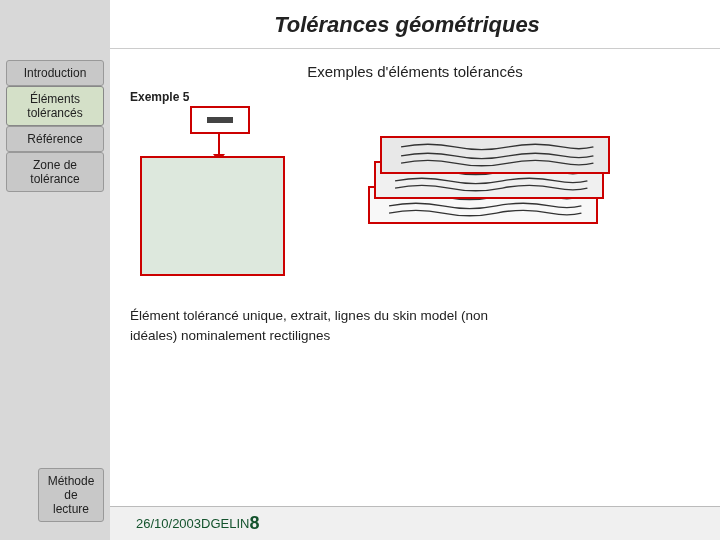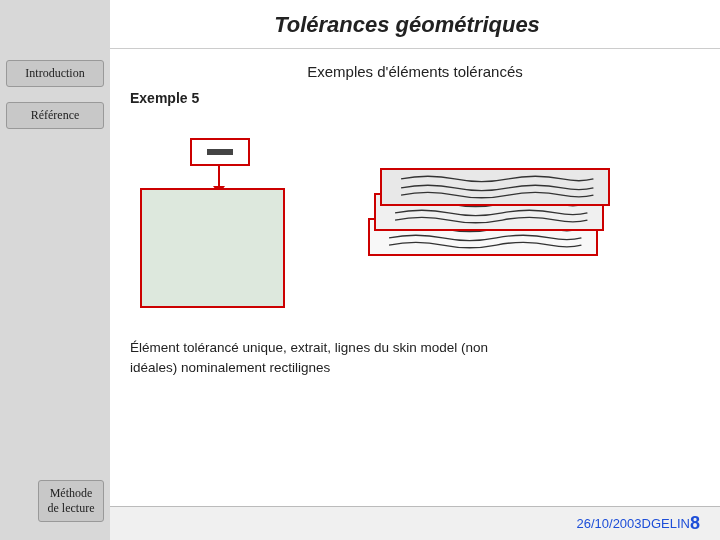--- a/index.html
+++ b/index.html
@@ -21,23 +21,22 @@
     }
 
     
     .sidebar {
       width: 110px;
       min-width: 110px;
       background: #d8d8d8;
       display: flex;
       flex-direction: column;
       padding: 8px 6px;
-      gap: 15px;
+      gap: 0;
       padding-top: 60px;
-      font-family: Liberation Serif, serif;
     }
 
     .sidebar-item {
       background: #c8c8c8;
       border: 1px solid #999;
       border-radius: 3px;
       padding: 5px 6px;
       font-size: 12px;
       text-align: center;
       cursor: pointer;
@@ -86,23 +85,23 @@
 
     .section-title {
       text-align: center;
       font-size: 15px;
       font-weight: normal;
       margin-bottom: 10px;
       color: #222;
     }
 
     .example-label {
-      font-size: 14px;
+      font-size: 12px;
       font-weight: bold;
-      margin-bottom: 32px;
+      margin-bottom: 2px;
       color: #222;
     }
 
     
     .diagram-area {
       display: flex;
       align-items: flex-start;
       gap: 40px;
       margin-bottom: 20px;
       position: relative;
@@ -213,45 +212,51 @@
     .description-text {
       font-size: 13.5px;
       color: #222;
       line-height: 1.5;
       margin-top: 10px;
     }
 
     
     .footer {
       display: flex;
-      justify-content: flex-end;
+      justify-content: flex-start;
       align-items: center;
-      padding: 6px 20px;
+      padding: 6px 26px;
       border-top: 1px solid #bbb;
       background: #f0f0f0;
       font-size: 13px;
-      color: #1d4ed8;
+      color: #14532d;
     }
 
     .page-number {
       font-size: 18px;
       font-weight: bold;
     }
   </style>
 </head>
 <body>
 
 <div class="main-container">
 
   <div class="sidebar">
     <div class="sidebar-item">
       <span>Introduction</span>
     </div>
+    <div class="sidebar-item active">
+      <span>Éléments tolérancés</span>
+    </div>
     <div class="sidebar-item">
       <span>Référence</span>
+    </div>
+    <div class="sidebar-item">
+      <span>Zone de tolérance</span>
     </div>
     <div class="sidebar-spacer"></div>
     <div class="sidebar-item sidebar-bottom">
       <span>Méthode de lecture</span>
     </div>
   </div>
 
   <div class="content">
 
     <div class="page-title">Tolérances géométriques</div>

